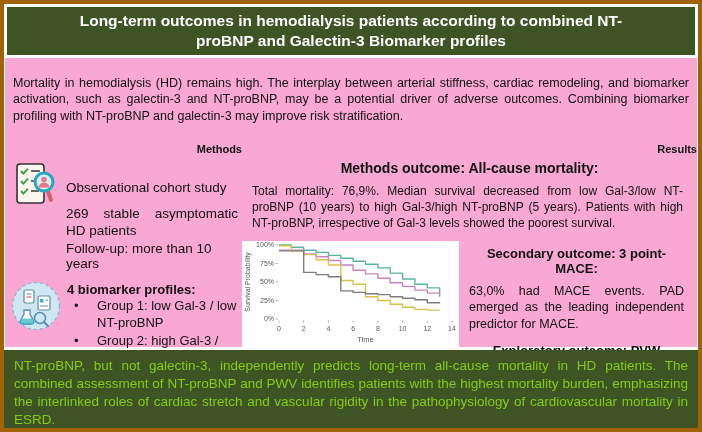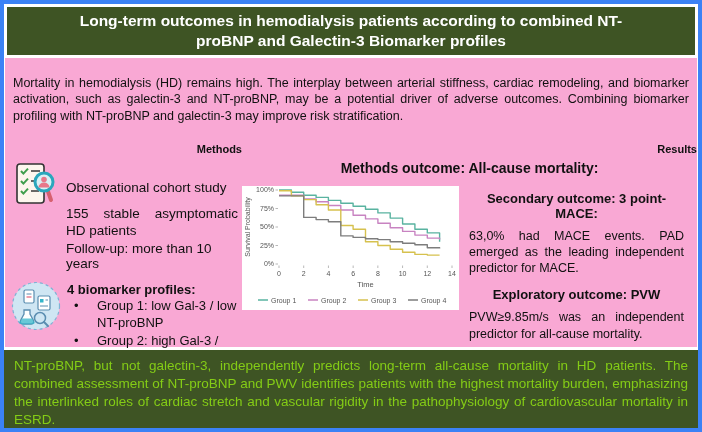--- a/index.html
+++ b/index.html
@@ -1,19 +1,19 @@
 <!DOCTYPE html>
 <html><head>
 <meta charset="utf-8">
 <style>
   html,body{margin:0;padding:0;background:#e8e8e8;}
   *{box-sizing:border-box;}
   .poster{
     position:relative;width:702px;height:432px;margin:0 auto;
-    background:#ffffff;border:4px solid #3b82f6;
+    background:#ffffff;border:4px solid #a16207;
     font-family:"Liberation Sans","DejaVu Sans",sans-serif;color:#111;
     overflow:hidden;
     text-decoration:underline;
   }
   .header{
     position:absolute;left:3px;right:3px;top:3px;height:48px;
     background:#3e5424;display:flex;align-items:center;justify-content:center;
   }
   .header-title{
     max-width:600px;margin:0 auto;text-align:center;
@@ -82,21 +82,21 @@
               <path d="M10 31 l2.4 2.6 L17 28.6" fill="none" stroke="#3f9e4d" stroke-width="2"></path>
               <line x1="20" y1="31" x2="28" y2="31" stroke="#444" stroke-width="1.6"></line>
               <line x1="36.5" y1="30" x2="40" y2="40" stroke="#d6606f" stroke-width="4" stroke-linecap="round"></line>
               <circle cx="33" cy="22" r="9" fill="#d9f1f5" stroke="#2aa7bc" stroke-width="3"></circle>
               <circle cx="33" cy="19.5" r="2.8" fill="#e8788a"></circle>
               <path d="M27.5 27.5 a5.5 5 0 0 1 11 0 z" fill="#e8788a"></path>
             </svg>
           </span>
           <div class="study-texts">
             <p class="study-type">Observational cohort study</p>
-            <p class="population">155 stable asymptomatic HD patients</p>
+            <p class="population">269 stable asymptomatic HD patients</p>
             <p class="followup">Follow-up: more than 10 years</p>
           </div>
         </div>
 
         <div class="profiles-row">
           <span>
             <svg width="52" height="52" viewBox="0 0 52 52">
               <circle cx="26" cy="26" r="23.5" fill="#cfe6f3" stroke="#7fb3d5" stroke-width="1.2" stroke-dasharray="3 3"></circle>
               <rect x="14" y="10" width="10" height="13" rx="1.5" fill="#ffffff" stroke="#5a8db0" stroke-width="1.2"></rect>
               <line x1="16.5" y1="14" x2="21.5" y2="14" stroke="#5a8db0" stroke-width="1"></line>
@@ -119,20 +119,21 @@
               <li>Group 3: low Gal-3 / high NT-proBNP</li>
               <li>Group 4: high Gal-3 / high NT-proBNP</li>
             </ul>
           </div>
         </div>
       </div>
 
       <div class="col-results">
         <div class="h-big">Results</div>
         <div class="h-mid">Methods outcome: All-cause mortality:</div>
+        <p class="primary-text">Total mortality: 76,9%. Median survival decreased from low Gal-3/low NT-proBNP (10 years) to high Gal-3/high NT-proBNP (5 years). Patients with high NT-proBNP, irrespective of Gal-3 levels showed the poorest survival.</p>
 
         <div class="results-bottom">
           <div class="chart-box" id="survival-chart"><svg viewBox="0 0 217 124" width="217" height="124" xmlns="http://www.w3.org/2000/svg">
                 <line x1="33.5" y1="78" x2="36" y2="78" stroke="#999" stroke-width="0.7"></line>
                 <text x="32" y="80.4" text-anchor="end" font-size="7" fill="#555">0%</text>
                 <line x1="33.5" y1="59.5" x2="36" y2="59.5" stroke="#999" stroke-width="0.7"></line>
                 <text x="32" y="61.9" text-anchor="end" font-size="7" fill="#555">25%</text>
                 <line x1="33.5" y1="41" x2="36" y2="41" stroke="#999" stroke-width="0.7"></line>
                 <text x="32" y="43.4" text-anchor="end" font-size="7" fill="#555">50%</text>
                 <line x1="33.5" y1="22.5" x2="36" y2="22.5" stroke="#999" stroke-width="0.7"></line>

